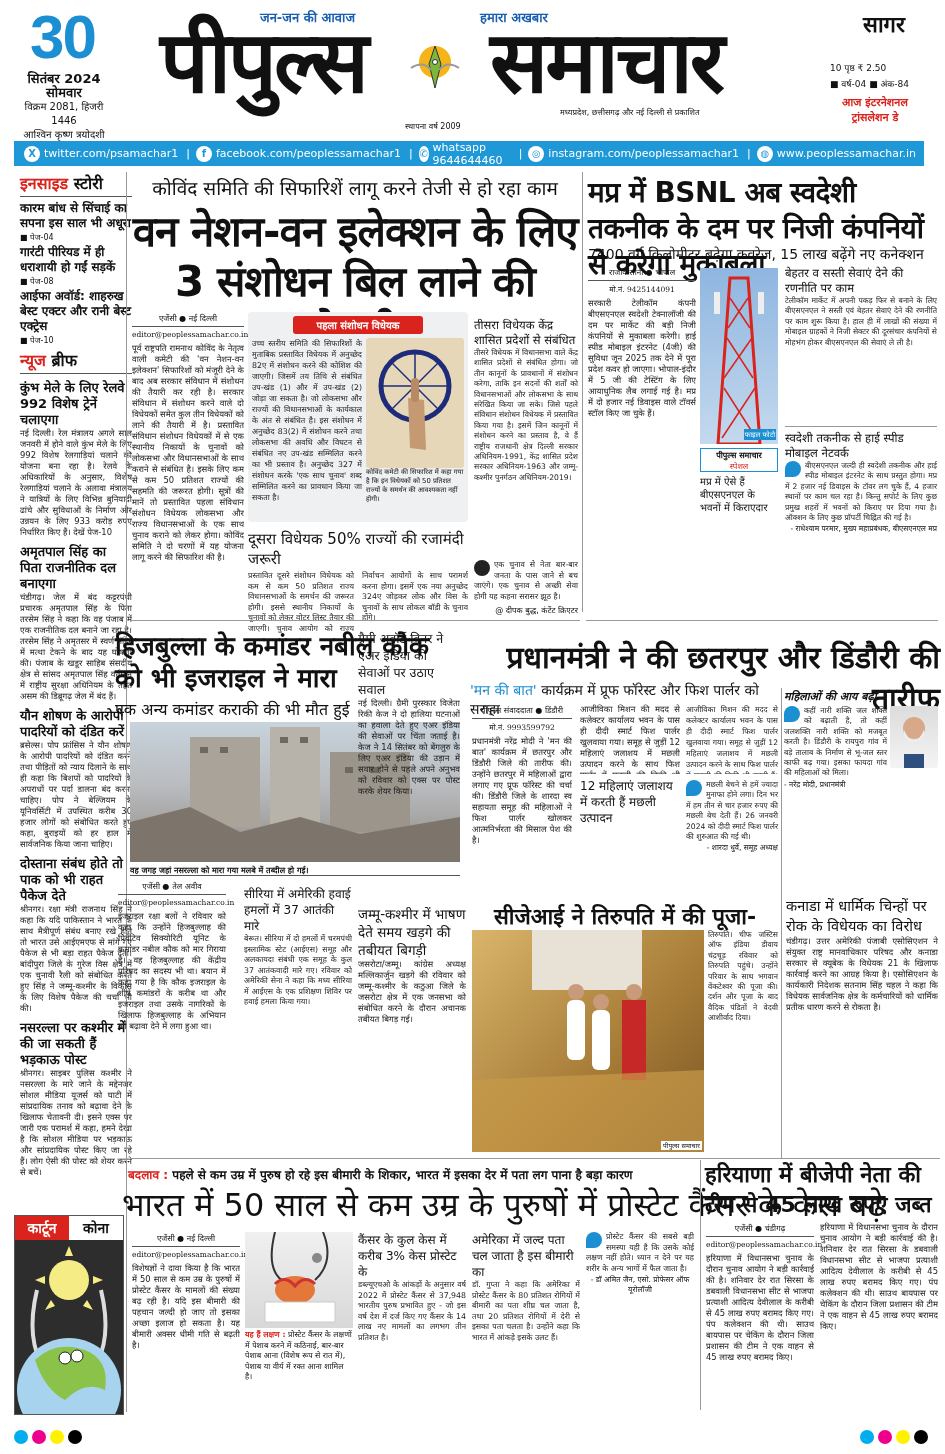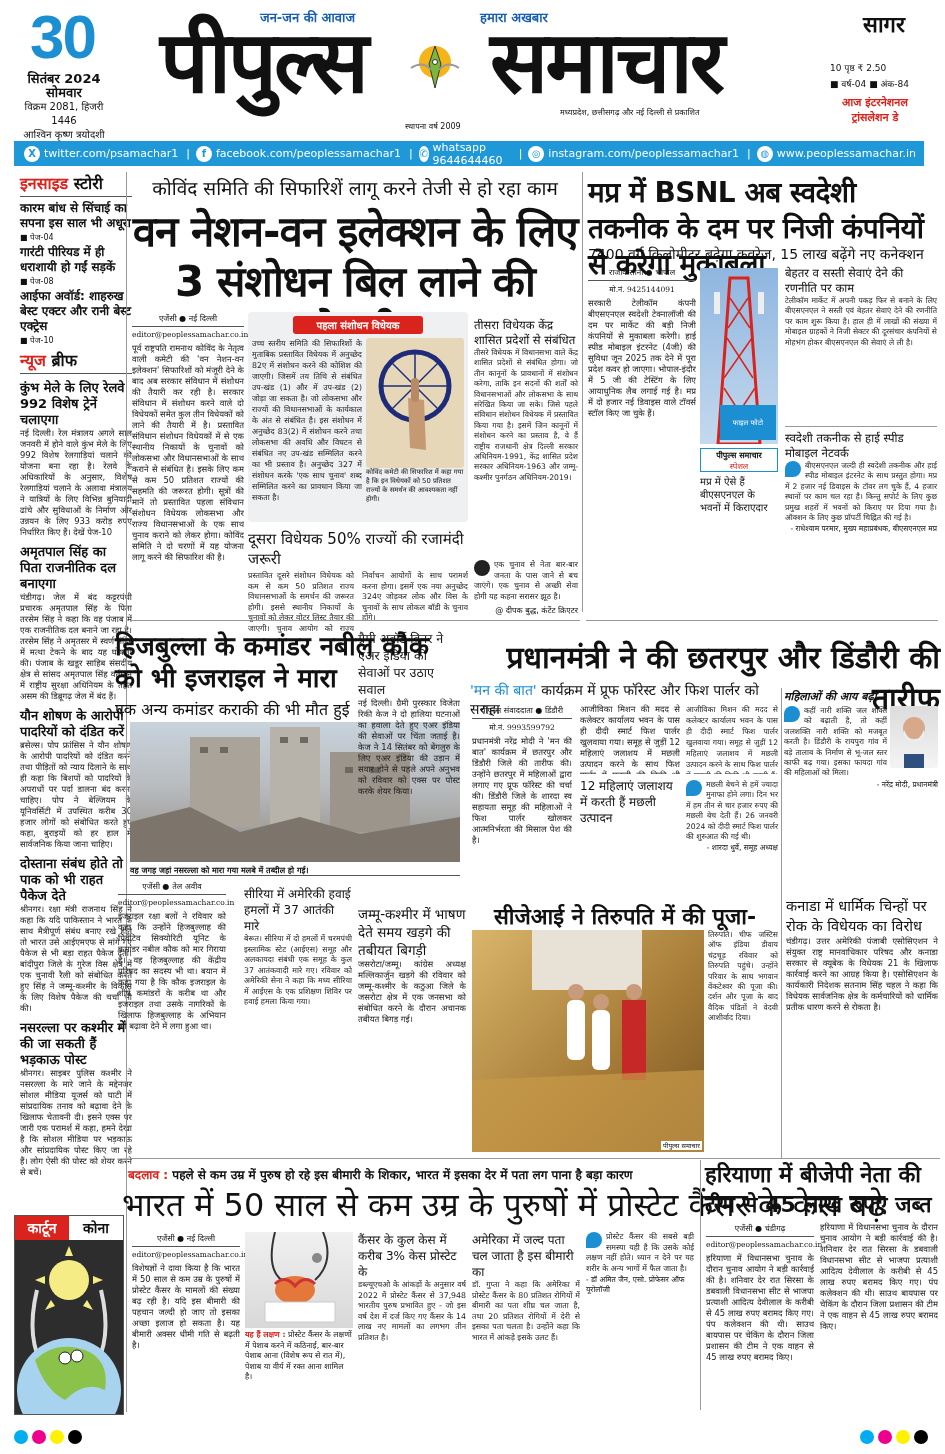--- a/index.html
+++ b/index.html
@@ -220,21 +220,21 @@
         <line x1="30" y1="30" x2="50" y2="60"></line>
         <line x1="48" y1="30" x2="28" y2="60"></line>
         <line x1="27" y1="70" x2="53" y2="110"></line>
         <line x1="52" y1="70" x2="24" y2="110"></line>
         <line x1="24" y1="120" x2="56" y2="170"></line>
         <line x1="55" y1="120" x2="22" y2="170"></line>
       </g>
     <rect x="14" y="24" width="6" height="22" fill="#eee"></rect>
       <rect x="58" y="24" width="6" height="22" fill="#eee"></rect>
   </svg>
-  <div style="position:absolute;right:2px;bottom:4px;font-size:7px;color:#fff;background:#1b8fd2;padding:13px">फाइल फोटो</div>
+  <div style="position:absolute;right:2px;bottom:4px;font-size:7px;color:#fff;background:#1b8fd2;padding:1px">फाइल फोटो</div>
 </div>
 <div class="abs" style="left:700px;top:448px;width:78px;background:#fff;border:1px solid #1b8fd2;font-size:8px;text-align:center">
   <div style="font-weight:bold">पीपुल्स समाचार</div>
   <div style="color:#d9231c">स्पेशल</div>
 </div>
 <div class="abs" style="left:700px;top:475px;width:78px">
   <div class="sub-head2" style="font-size:10px;line-height:13px">मप्र में ऐसे हैं बीएसएनएल के भवनों में किराएदार</div>
 </div>
 <div class="abs" style="left:785px;top:266px;width:152px">
   <div class="sub-head2" style="font-size:11.5px;line-height:15px">बेहतर व सस्ती सेवाएं देने की रणनीति पर काम</div>
@@ -309,21 +309,21 @@
   <div style="float:right;width:48px;height:62px;background:linear-gradient(#dcdcdc,#f4f4f4);margin-left:3px;border-radius:2px">
     <svg width="48" height="62" viewBox="0 0 48 62">
         <circle cx="24" cy="22" r="11" fill="#d7a98a"></circle>
         <path d="M14 24 Q24 46 34 24 L34 30 Q24 42 14 30Z" fill="#eee"></path>
         <path d="M6 62 Q24 36 42 62Z" fill="#f2f2f2"></path>
         <rect x="14" y="48" width="20" height="14" fill="#2f4f7f"></rect>
       </svg>
   </div>
   <span class="quote-dot"></span>
   <div class="body" style="font-size:7.6px;line-height:10.4px">कहीं नारी शक्ति जल शक्ति को बढ़ाती है, तो कहीं जलशक्ति नारी शक्ति को मजबूत करती है। डिंडौरी के रायपुरा गांव में बड़े तालाब के निर्माण से भू-जल स्तर काफी बढ़ गया। इसका फायदा गांव की महिलाओं को मिला।</div>
-  <div style="font-size:7.5px;text-align:right;clear:both">- नरेंद्र मोदी, प्रधानमंत्री</div>
+  <div style="font-size:7.5px;clear:both">- नरेंद्र मोदी, प्रधानमंत्री</div>
 </div>
 
 <div class="cji-head">सीजेआई ने तिरुपति में की पूजा-अर्चना</div>
 <div class="photo" style="left:472px;top:930px;width:232px;height:222px;background:linear-gradient(135deg,#d9b56a,#a57a36 60%,#7a5525)">
   <svg width="232" height="222" viewBox="0 0 232 222">
     <rect x="60" y="0" width="110" height="60" fill="#e8e2d6"></rect>
     <g fill="#fff">
         <rect x="95" y="70" width="18" height="60" rx="6"></rect>
         <rect x="120" y="80" width="18" height="60" rx="6"></rect>
       </g>
@@ -369,21 +369,21 @@
   <div class="sub-head2" style="font-size:12px;line-height:16px">कैंसर के कुल केस में करीब 3% केस प्रोस्टेट के</div>
   <div class="body" style="height:160px;overflow:hidden;font-size:7.8px;line-height:10.5px">डब्ल्यूएचओ के आंकड़ों के अनुसार वर्ष 2022 में प्रोस्टेट कैंसर से 37,948 भारतीय पुरुष प्रभावित हुए - जो इस वर्ष देश में दर्ज किए गए कैंसर के 14 लाख नए मामलों का लगभग तीन प्रतिशत है।</div>
 </div>
 <div class="abs" style="left:472px;top:1232px;width:108px">
   <div class="sub-head2" style="font-size:12px;line-height:16px">अमेरिका में जल्द पता चल जाता है इस बीमारी का</div>
   <div class="body" style="height:160px;overflow:hidden;font-size:7.8px;line-height:10.5px">डॉ. गुप्ता ने कहा कि अमेरिका में प्रोस्टेट कैंसर के 80 प्रतिशत रोगियों में बीमारी का पता शीघ्र चल जाता है, तथा 20 प्रतिशत रोगियों में देरी से इसका पता चलता है। उन्होंने कहा कि भारत में आंकड़े इसके उलट हैं।</div>
 </div>
 <div class="abs" style="left:586px;top:1232px;width:108px">
   <span class="quote-dot"></span>
   <div class="body" style="font-size:7.8px;line-height:10.5px">प्रोस्टेट कैंसर की सबसे बड़ी समस्या यही है कि उसके कोई लक्षण नहीं होते। ध्यान न देने पर यह शरीर के अन्य भागों में फैल जाता है।</div>
-  <div style="font-size:7.5px;text-align:left">- डॉ अमित जैन, एसो. प्रोफेसर ऑफ यूरोलॉजी</div>
+  <div style="font-size:7.5px;text-align:center">- डॉ अमित जैन, एसो. प्रोफेसर ऑफ यूरोलॉजी</div>
 </div>
 
 <div class="vr" style="left:700px;top:1160px;height:250px"></div>
 
 <div class="har-head">हरियाणा में बीजेपी नेता की टीम से 45 लाख रुपए जब्त</div>
 <div class="abs" style="left:706px;top:1222px;width:108px">
   <div class="byline">एजेंसी ● चंडीगढ़</div>
   <div class="email">editor@peoplessamachar.co.in</div>
   <div class="body" style="height:180px;overflow:hidden">हरियाणा में विधानसभा चुनाव के दौरान चुनाव आयोग ने बड़ी कार्रवाई की है। शनिवार देर रात सिरसा के डबवाली विधानसभा सीट से भाजपा प्रत्याशी आदित्य देवीलाल के करीबी से 45 लाख रुपए बरामद किए गए। पंप कलेक्शन की थी। साउथ बायपास पर चेकिंग के दौरान जिला प्रशासन की टीम ने एक वाहन से 45 लाख रुपए बरामद किए।</div>
 </div>

